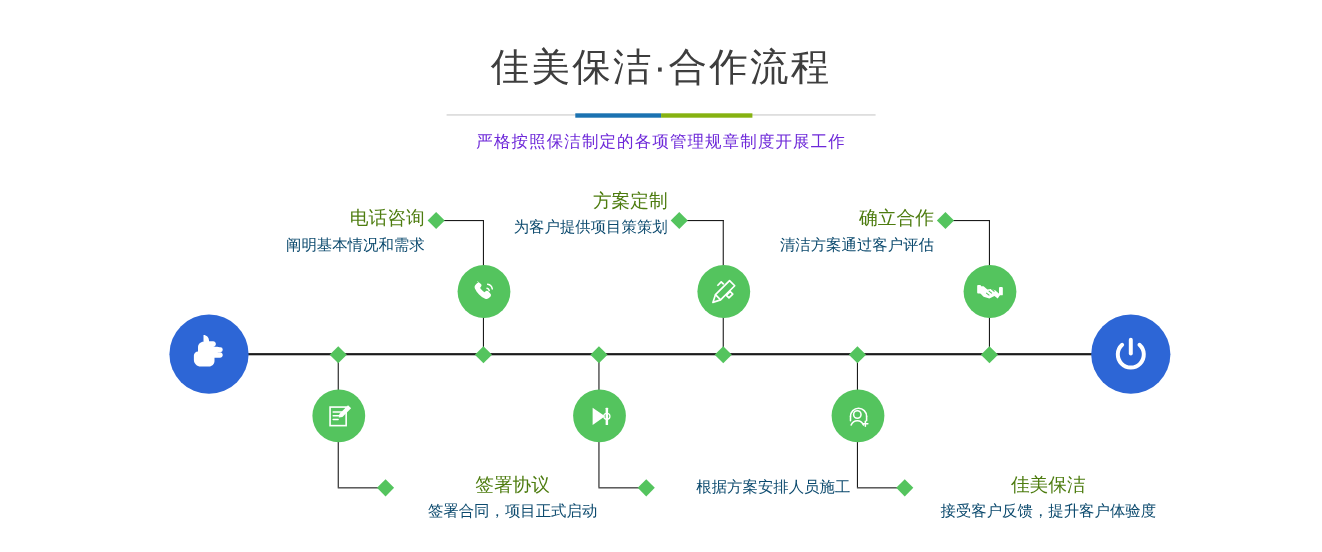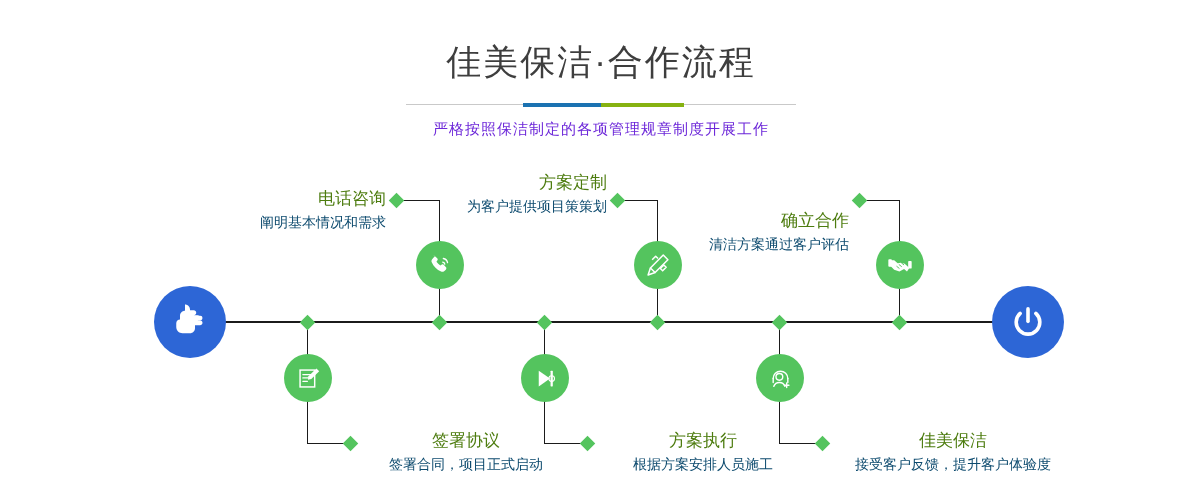--- a/index.html
+++ b/index.html
@@ -193,32 +193,31 @@
   <div class="lbl left" style="left:196px;top:188px;width:190px;">
     <div class="t">电话咨询</div>
     <div class="d">阐明基本情况和需求</div>
   </div>
 
   <div class="lbl left" style="left:412px;top:172px;width:195px;">
     <div class="t">方案定制</div>
     <div class="d">为客户提供项目策策划</div>
   </div>
 
-  <div class="lbl left" style="left:644px;top:188px;width:205px;margin-top:22px;">
+  <div class="lbl left" style="left:644px;top:188px;width:205px;">
     <div class="t">确立合作</div>
     <div class="d">清洁方案通过客户评估</div>
   </div>
 
   <div class="lbl right" style="left:356px;top:430px;width:220px;">
     <div class="t">签署协议</div>
     <div class="d">签署合同，项目正式启动</div>
   </div>
 
   <div class="lbl right" style="left:593px;top:430px;width:220px;">
-    <div class="t">方案执行</div>
     <div class="d">根据方案安排人员施工</div>
   </div>
 
   <div class="lbl right" style="left:828px;top:430px;width:250px;">
     <div class="t">佳美保洁</div>
     <div class="d">接受客户反馈，提升客户体验度</div>
   </div>
 
 </div>
 

